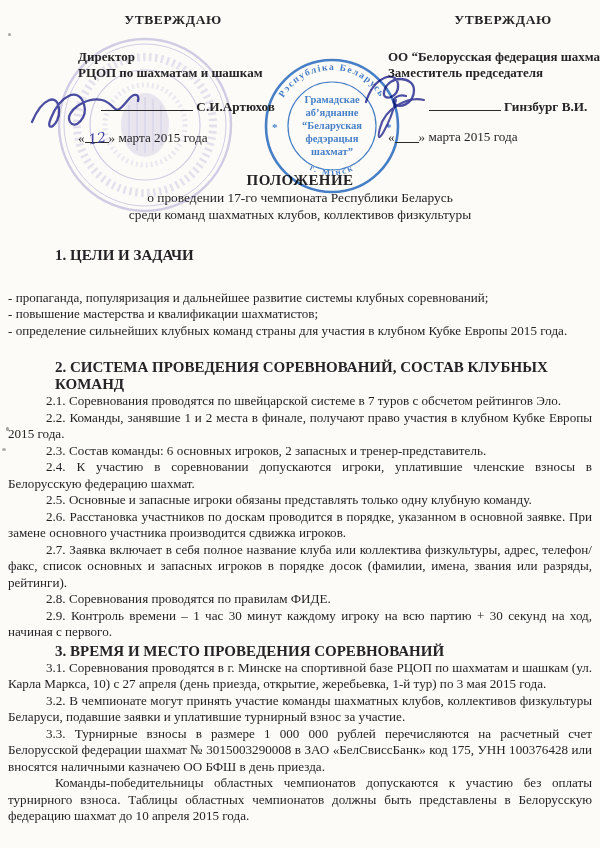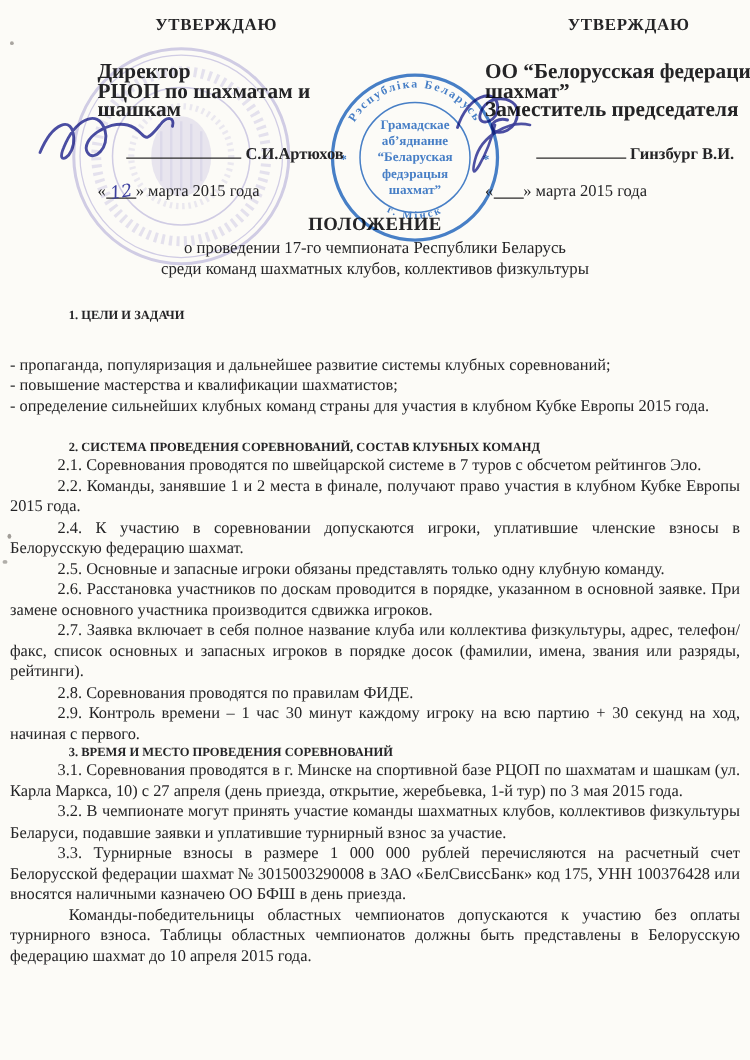--- a/index.html
+++ b/index.html
@@ -11,35 +11,35 @@
   }
   .content{padding:0 8px;}
   
   .header{position:relative;height:166px;}
   .col{position:absolute;top:12px;margin-left:40px;}
   .colL{left:38px;width:220px;}
   .colR{left:348px;width:240px;}
   .u-label{font-weight:bold;font-size:13.5px;letter-spacing:.6px;text-align:center;}
   .colL .u-label{width:190px;}
   .colR .u-label{width:230px;}
-  .pos{font-weight:bold;font-size:17px;line-height:15.5px;margin-top:21px;}
+  .pos{font-weight:bold;font-size:13px;line-height:15.5px;margin-top:21px;}
   .sigline{margin-top:17px;font-weight:bold;font-size:13.2px;white-space:nowrap;text-align:center;}
   .ul{display:inline-block;border-bottom:1.2px solid #2b2b2b;height:13px;vertical-align:baseline;}
   .ulL{width:92px;} .ulR{width:72px;}
   .dateline{margin-top:14px;font-size:13.2px;white-space:nowrap;}
   .day-ul{display:inline-block;border-bottom:1.2px solid #2b2b2b;width:24px;height:13px;text-align:center;}
   .hand{color:#3c3f9f;font-style:italic;font-size:14px;display:inline-block;transform:rotate(-10deg) translateY(1px);font-family:"DejaVu Serif",serif;}
   .sigsvg,.stampsvg{position:absolute;mix-blend-mode:multiply;pointer-events:none;}
   .speck{position:absolute;background:#55504a;border-radius:50%;}
   
   .title-block{text-align:center;margin-top:6px;}
   .doc-title{font-weight:bold;font-size:15px;letter-spacing:.4px;}
   .doc-sub{font-size:13.4px;line-height:17.4px;}
   
-  .h{font-weight:bold;font-size:10px;padding-left:47px;}
+  .h{font-weight:bold;font-size:15px;padding-left:47px;}
   .h1{margin-top:23px;} .h2{margin-top:20px;} .h3{margin-top:2px;}
   .bullets{margin-top:26px;}
   .bullet{font-size:13.1px;line-height:16.5px;margin:0;}
   .plist{margin-top:0;}
   .para{font-size:13.1px;line-height:16.5px;text-align:justify;text-indent:38px;margin:0;}
   .para.ind2{text-indent:47px;}
 </style>
 </head>
 <body>
 
@@ -145,20 +145,21 @@
         <p class="bullet">- повышение мастерства и квалификации шахматистов;</p>
         <p class="bullet">- определение сильнейших клубных команд страны для участия в клубном Кубке Европы 2015 года.</p>
       </div>
     </div>
 
     <div>
       <div class="h h2">2. СИСТЕМА ПРОВЕДЕНИЯ СОРЕВНОВАНИЙ, СОСТАВ КЛУБНЫХ КОМАНД</div>
       <div class="plist">
         <p class="para">2.1. Соревнования проводятся по швейцарской системе в 7 туров с обсчетом рейтингов Эло.</p>
         <p class="para">2.2. Команды, занявшие 1 и 2 места в финале, получают право участия в клубном Кубке Европы 2015 года.</p>
+        <p class="para">2.3. Состав команды: 6 основных игроков, 2 запасных и тренер-представитель.</p>
         <p class="para">2.4. К участию в соревновании допускаются игроки, уплатившие членские взносы в Белорусскую федерацию шахмат.</p>
         <p class="para">2.5. Основные и запасные игроки обязаны представлять только одну клубную команду.</p>
         <p class="para">2.6. Расстановка участников по доскам проводится в порядке, указанном в основной заявке. При замене основного участника производится сдвижка игроков.</p>
         <p class="para">2.7. Заявка включает в себя полное название клуба или коллектива физкультуры, адрес, телефон/факс, список основных и запасных игроков в порядке досок (фамилии, имена, звания или разряды, рейтинги).</p>
         <p class="para">2.8. Соревнования проводятся по правилам ФИДЕ.</p>
         <p class="para">2.9. Контроль времени – 1 час 30 минут каждому игроку на всю партию + 30 секунд на ход, начиная с первого.</p>
       </div>
     </div>
 
     <div>

